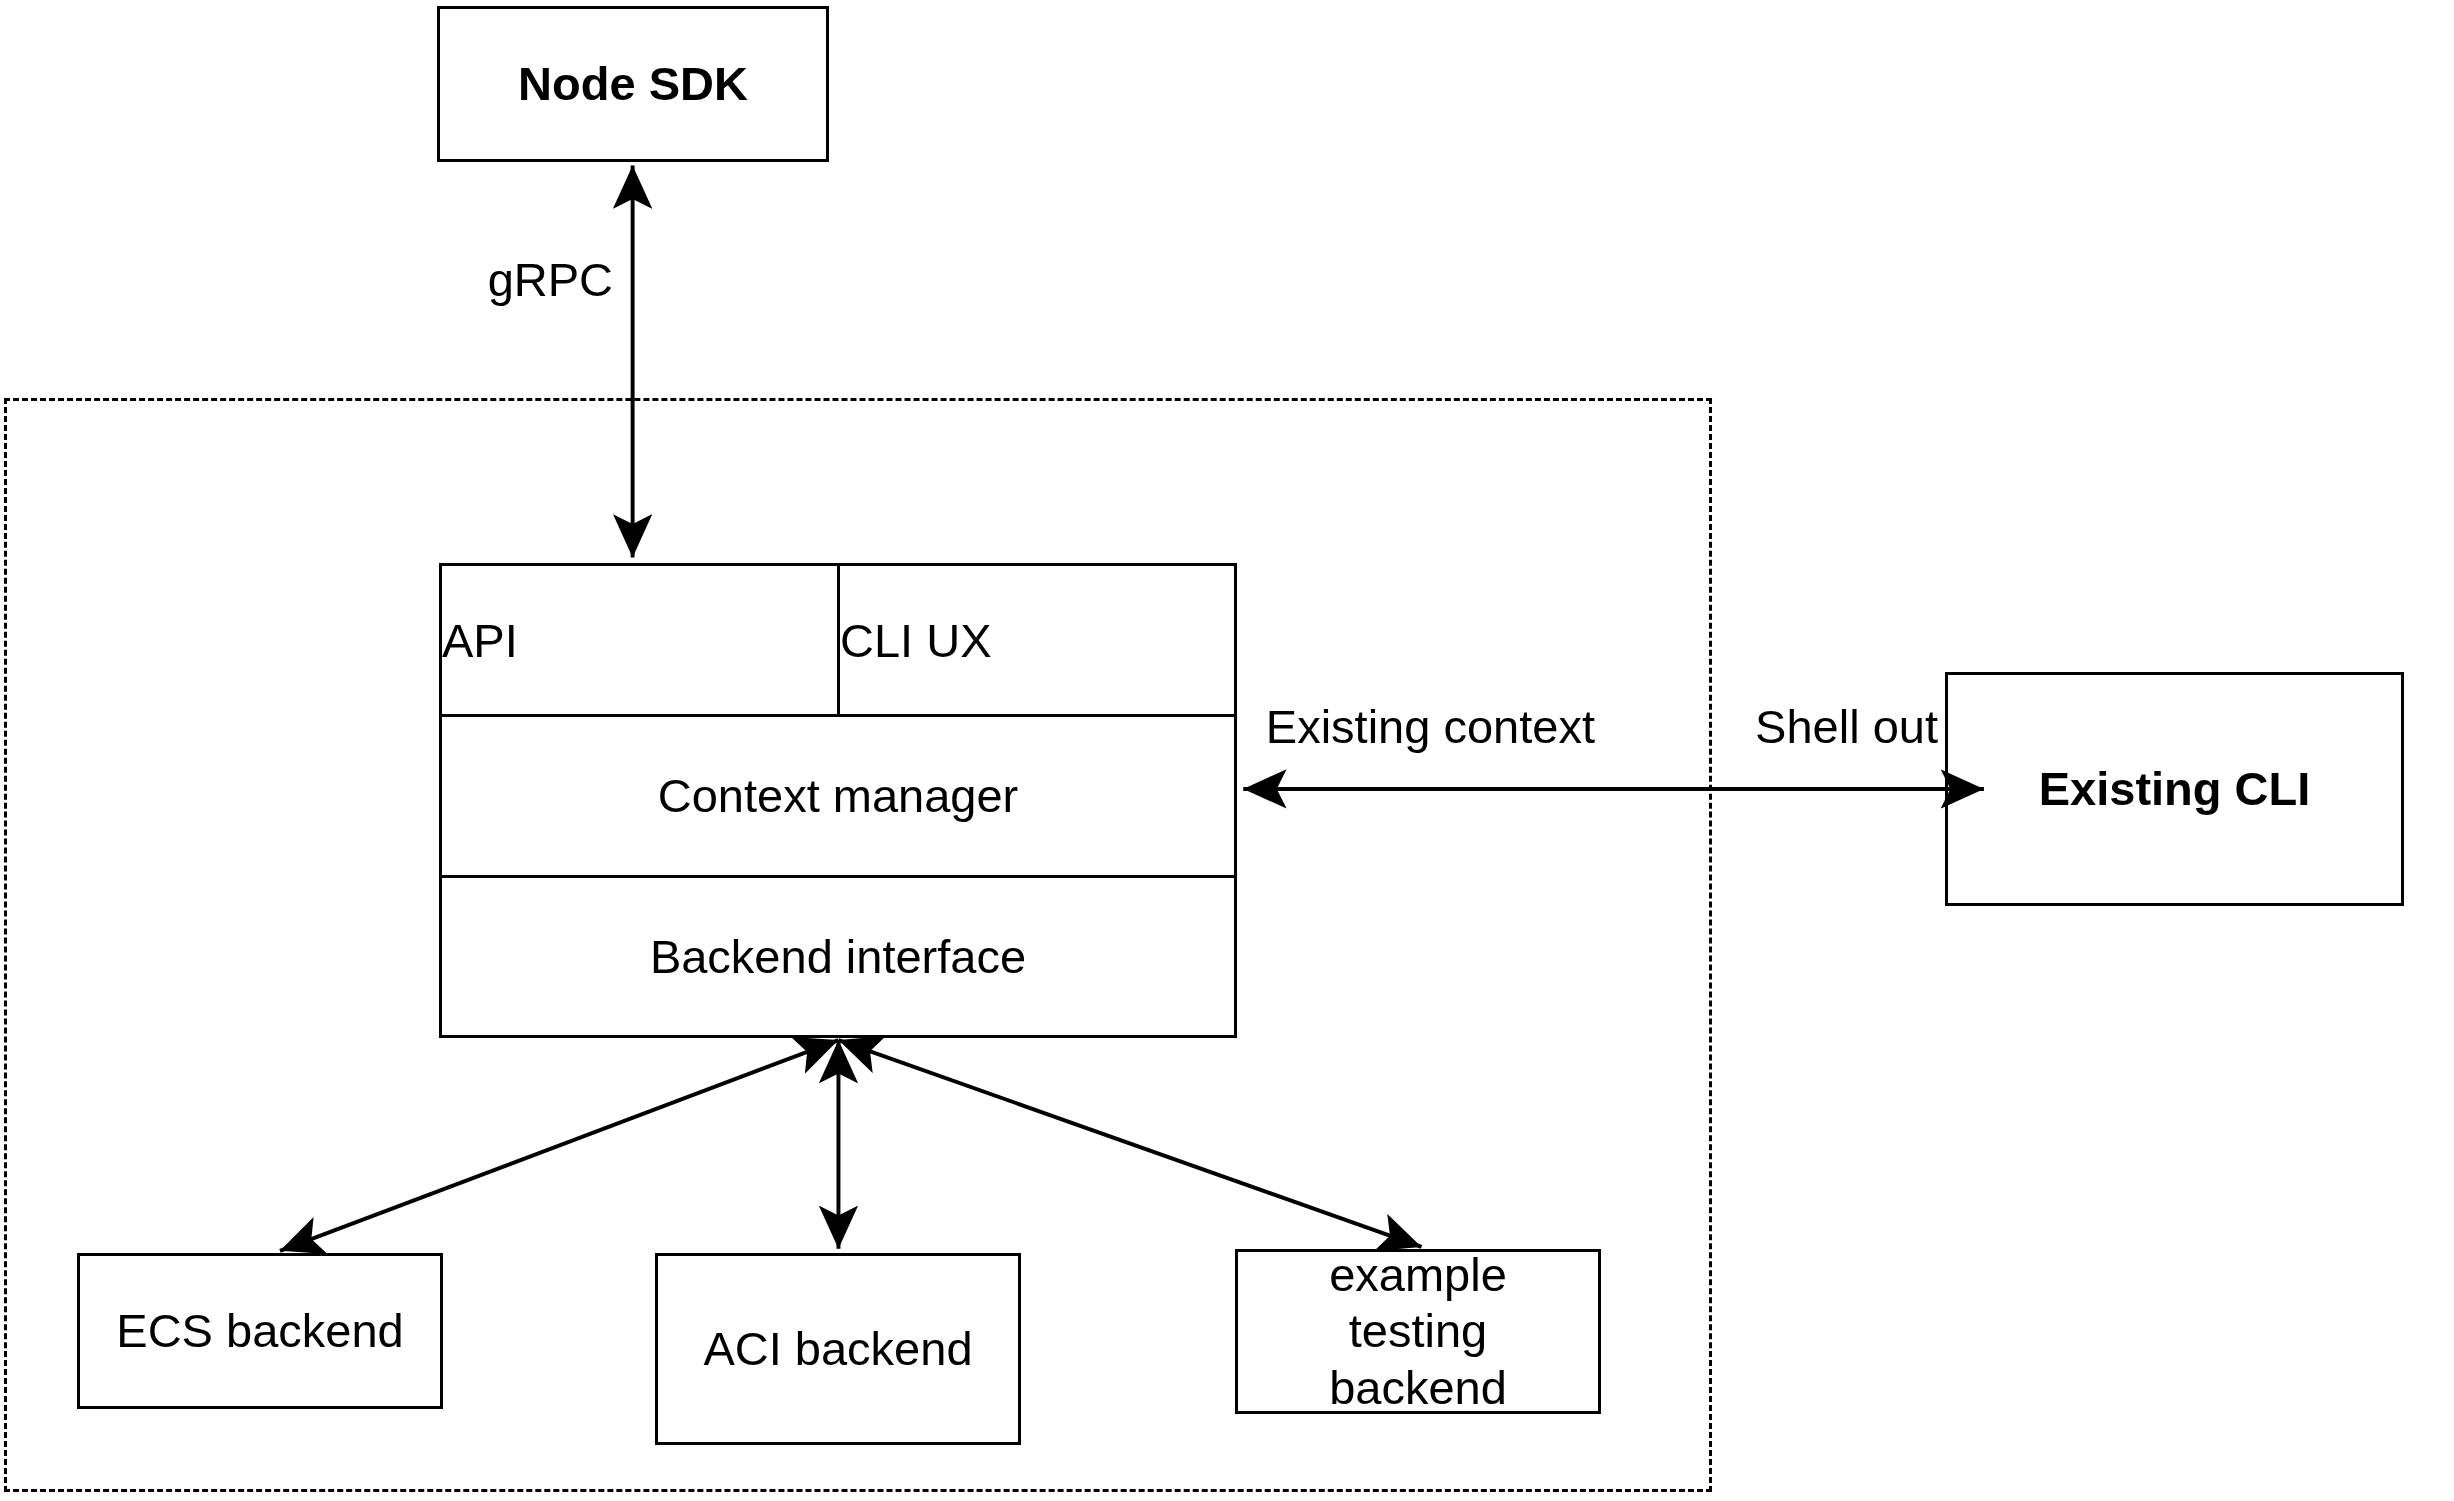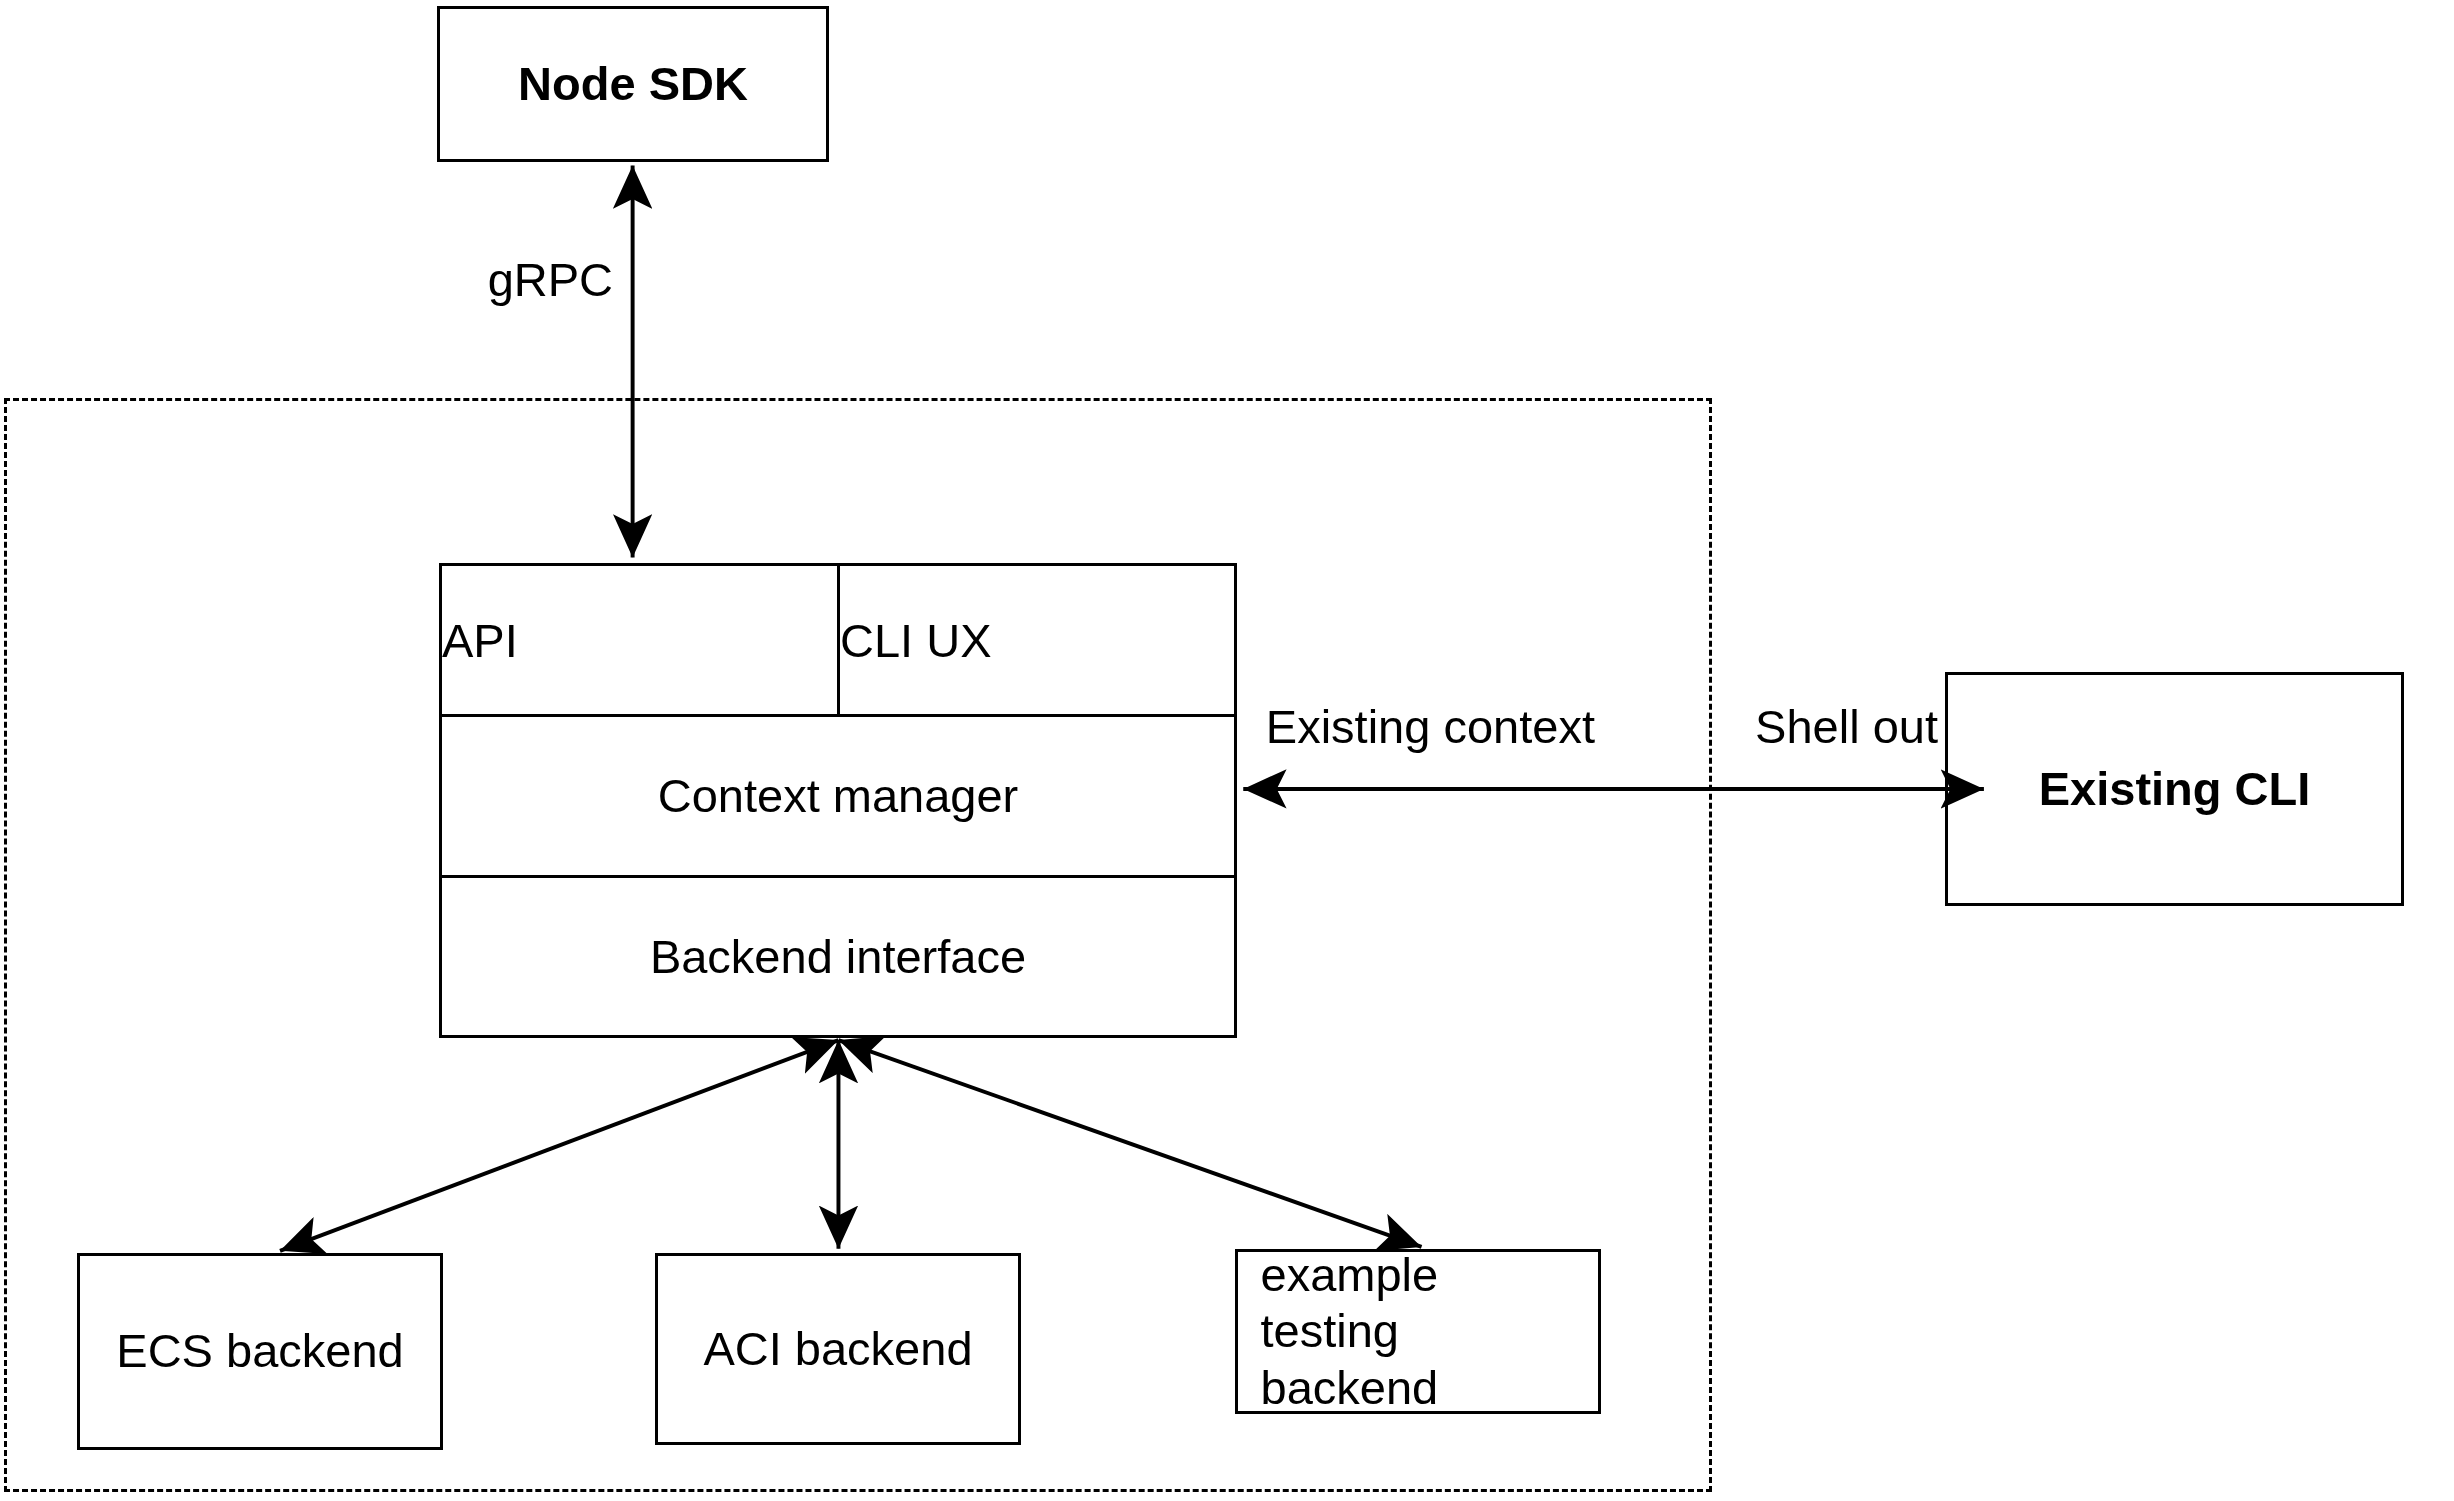--- a/index.html
+++ b/index.html
@@ -17,20 +17,21 @@
     overflow: hidden;
   }
   .node-box {
     position: absolute;
     box-sizing: border-box;
     border: 3.9px solid #000000;
     background: #ffffff;
     display: flex;
     align-items: center;
     justify-content: center;
+    text-align: center;
     font-size: 47px;
     line-height: 1.2;
   }
   .bold { font-weight: bold; }
 
   
   .group-box {
     position: absolute;
     box-sizing: border-box;
     border: 3.9px dashed #000000;
@@ -131,21 +132,21 @@
     </div>
     <div class="stack-row">
       <span>Backend interface</span>
     </div>
   </div>
 
   <div class="node-box bold" style="left:1945px; top:672px; width:459px; height:234px;">
     <span>Existing CLI</span>
   </div>
 
-  <div class="node-box" style="left:77px; top:1253px; width:366px; height:197px;">
+  <div class="node-box" style="left:77px; top:1253px; width:366px; height:156px;">
     <span>ECS backend</span>
   </div>
 
   <div class="node-box" style="left:655px; top:1253px; width:366px; height:192px;">
     <span>ACI backend</span>
   </div>
 
   <div class="node-box" style="left:1235px; top:1249px; width:366px; height:165px;">
     <span class="wrap-label">example testing backend</span>
   </div>

